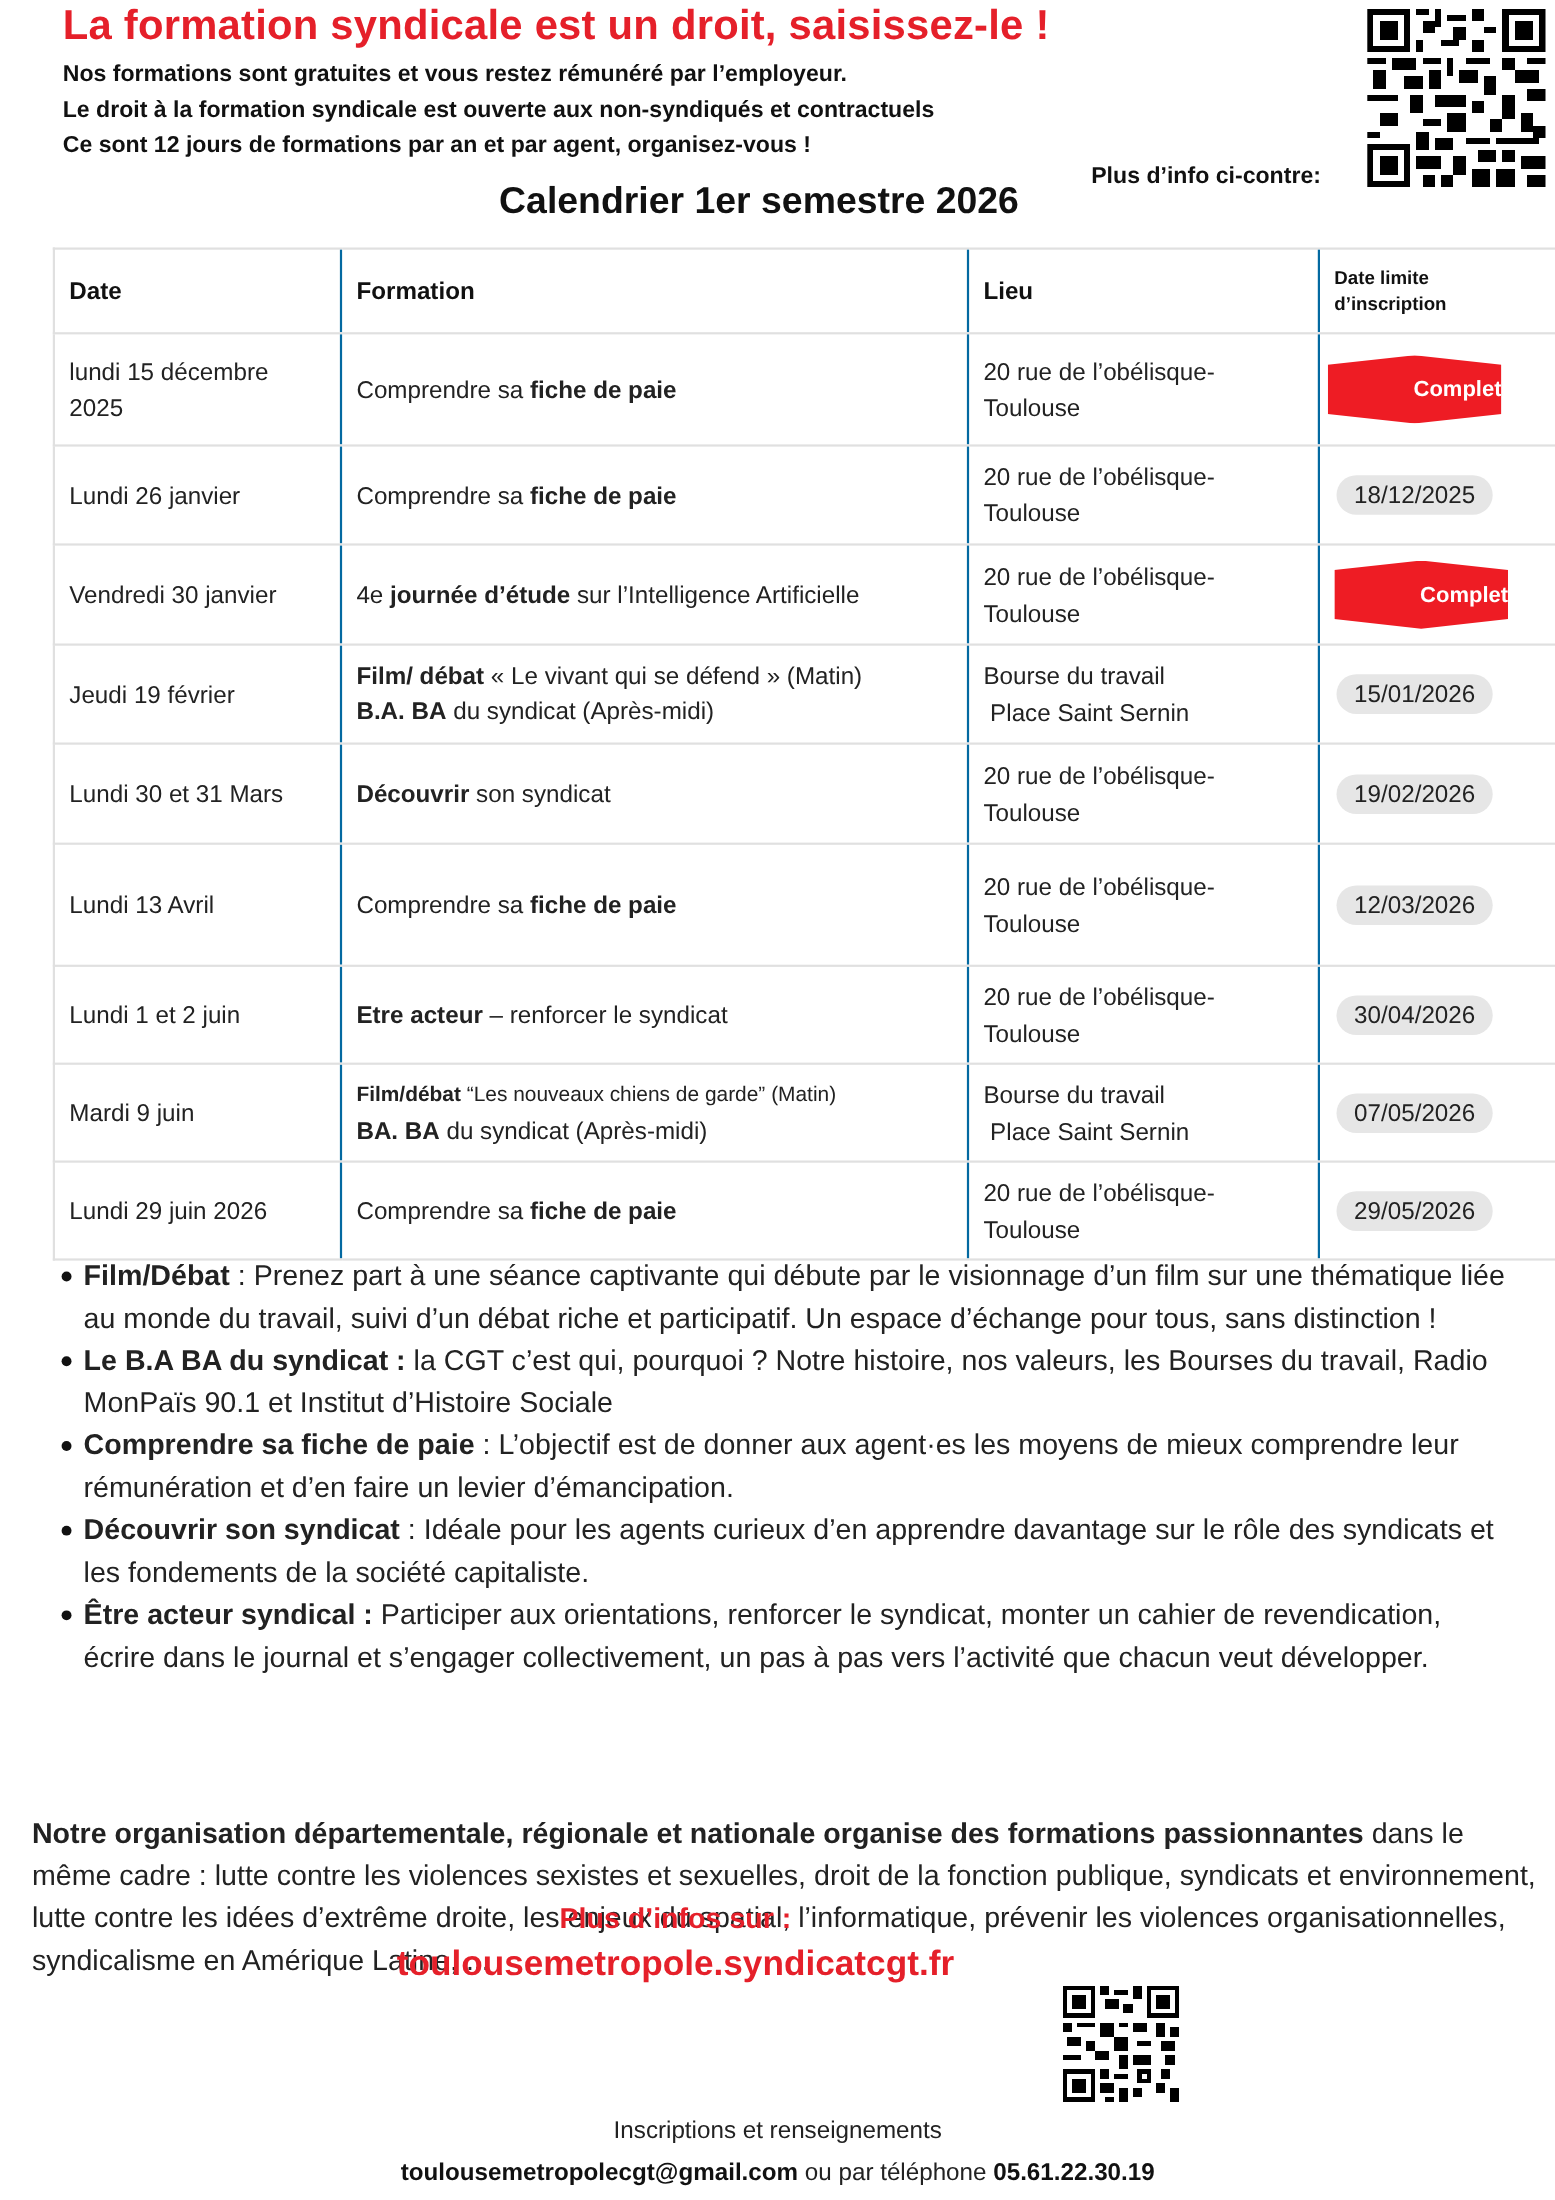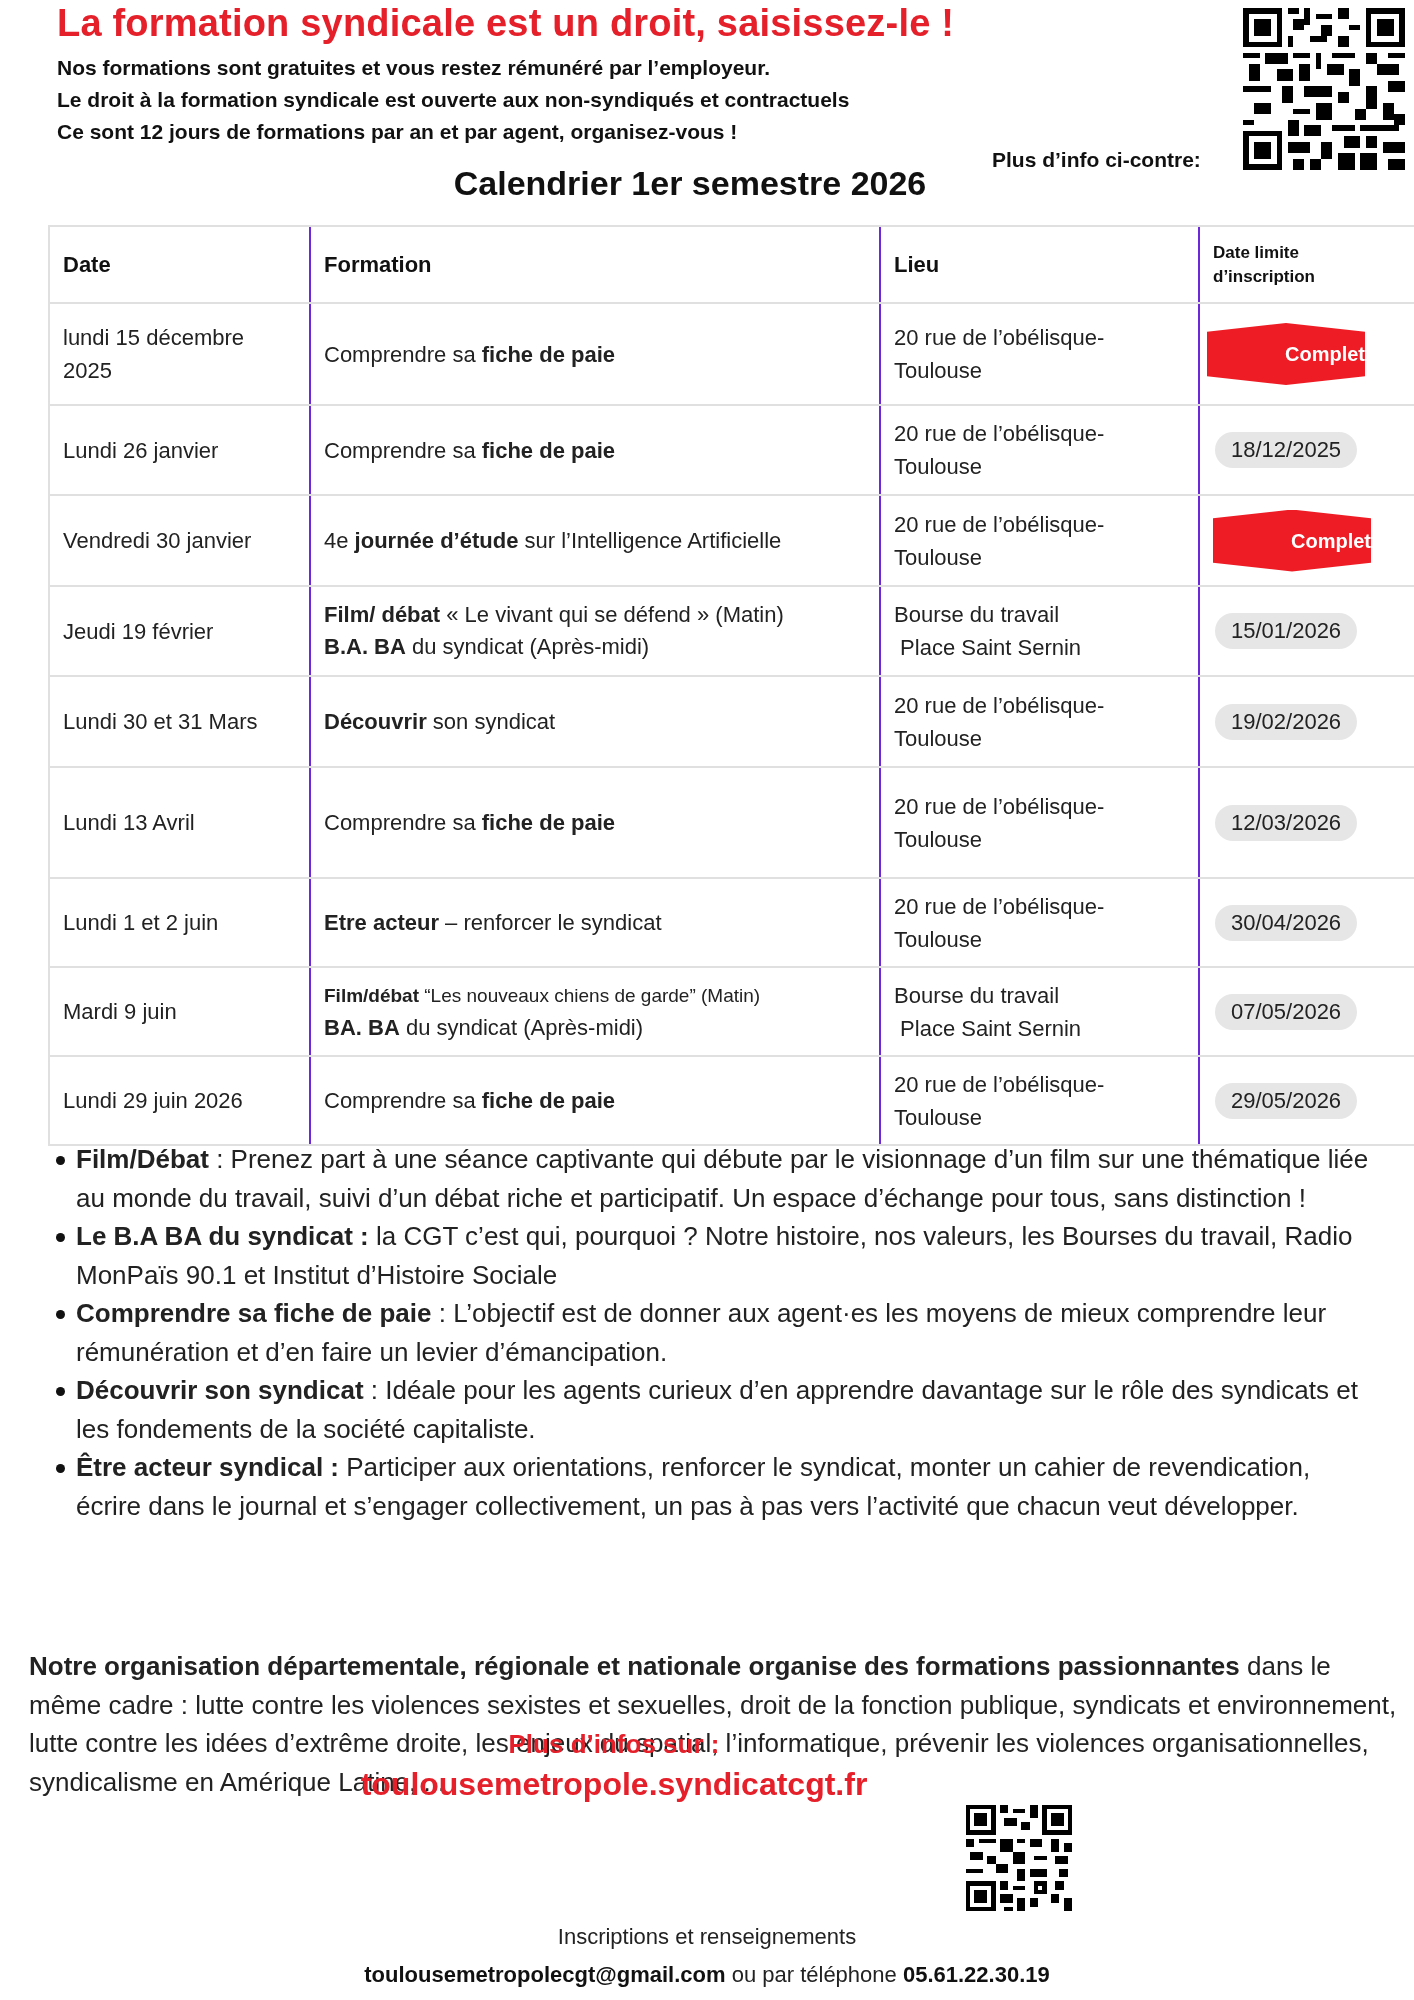--- a/index.html
+++ b/index.html
@@ -29,21 +29,21 @@
   table.schedule {
     position: absolute; left: 48px; top: 225px; width: 1366px;
     border-collapse: collapse; table-layout: fixed;
   }
   table.schedule th, table.schedule td {
     border: 2px solid #e0e0e0; border-right: none;
     vertical-align: middle; text-align: left; padding: 0 13px;
     font-size: 22px; line-height: 33px; color: #222;
   }
   table.schedule tr td:first-child, table.schedule tr th:first-child { border-left: 2px solid #e0e0e0; }
-  table.schedule td + td, table.schedule th + th { border-left: 2px solid #6d28d9; }
+  table.schedule td + td, table.schedule th + th { border-left: 2px solid #0369a1; }
   table.schedule th { font-weight: bold; height: 77px; color: #111; }
   table.schedule th.small { font-size: 17px; line-height: 24px; }
   col.c-date { width: 261px; }
   col.c-form { width: 570px; }
   col.c-lieu { width: 319px; }
   col.c-lim  { width: 216px; }
   table.schedule td.formation-2line { font-size: 22px; line-height: 32px; }
   .b { font-weight: bold; }
   .pill {
     display: inline-block; background: #e6e6e6; border-radius: 18px;

